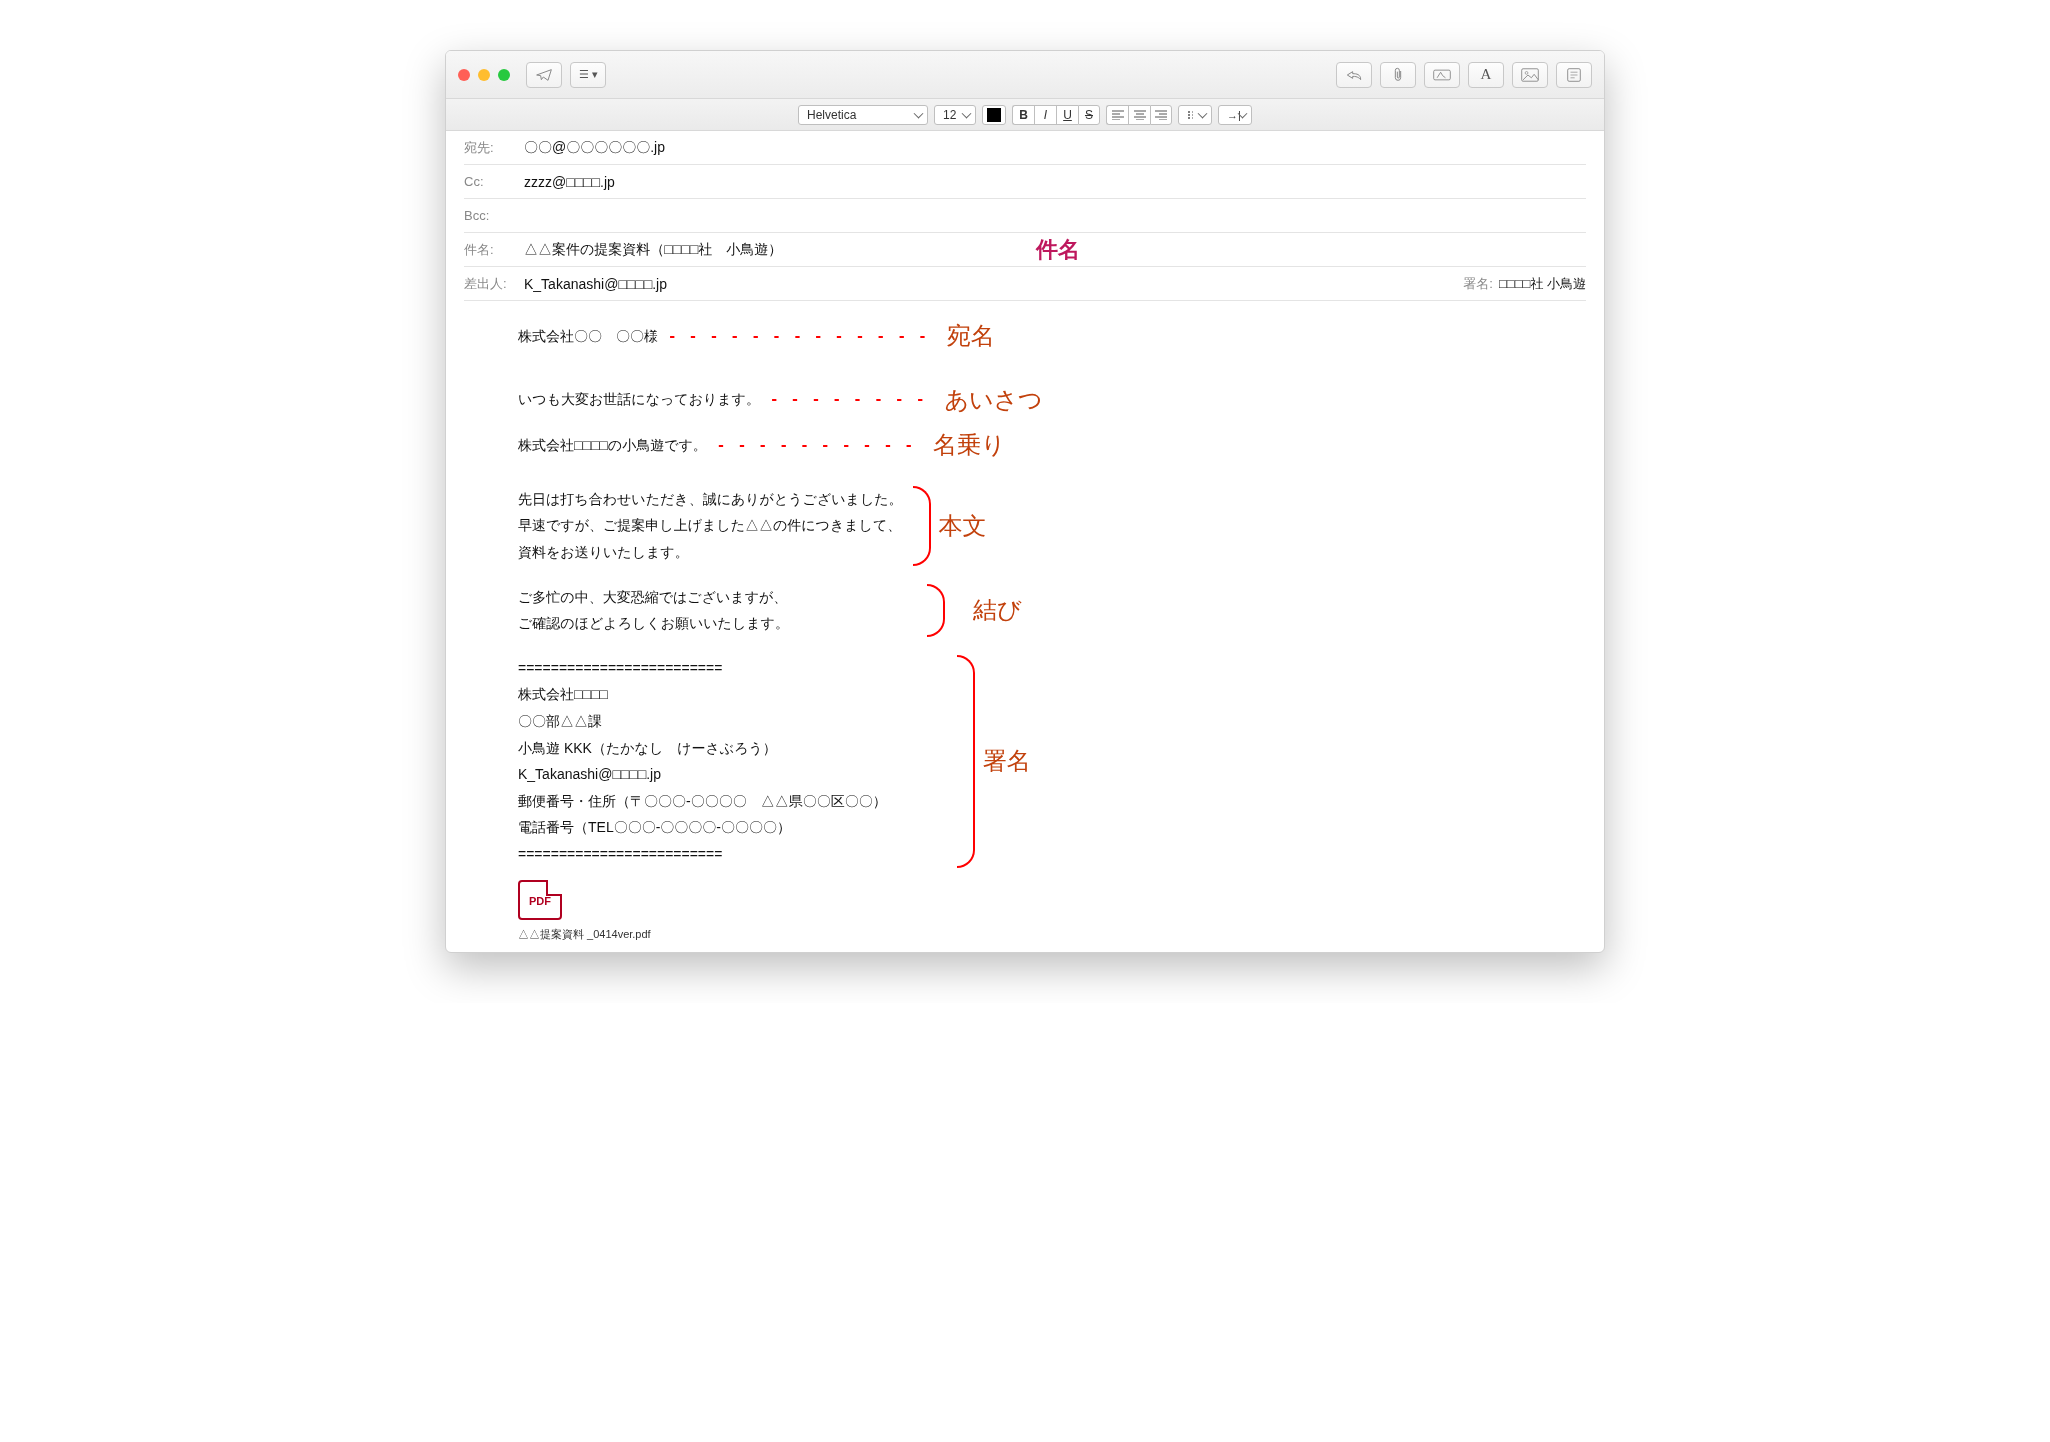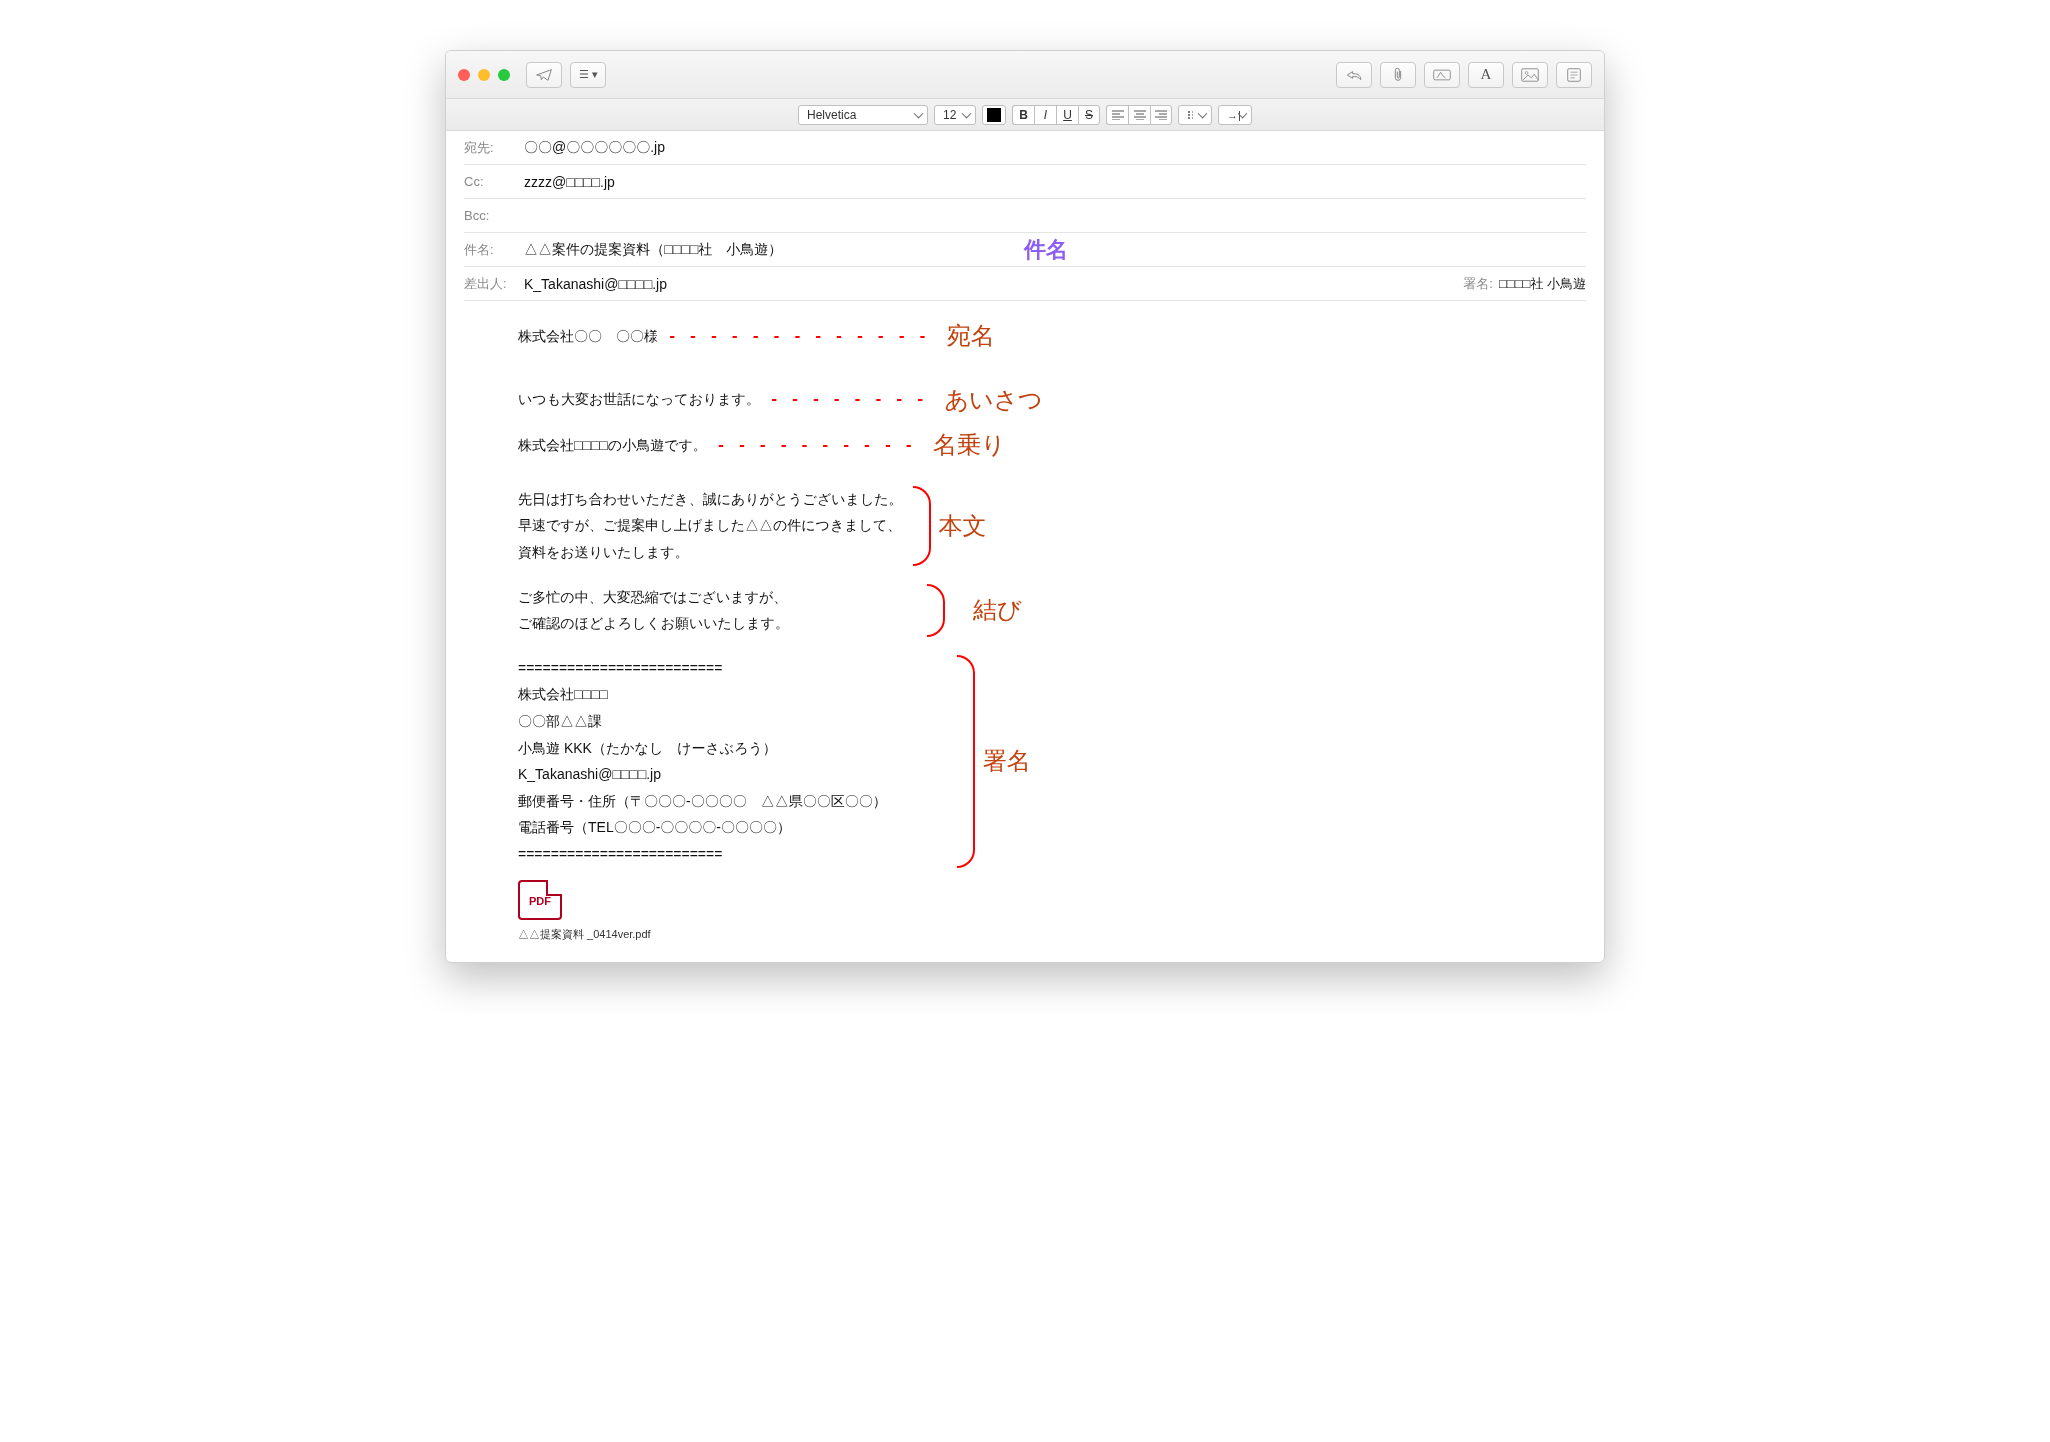--- a/index.html
+++ b/index.html
@@ -118,21 +118,21 @@
   }
   .hrow .sig {
     color: #888;
     font-size: 13px;
     display: flex;
     gap: 6px;
     justify-content: center;
   }
   .sig .sigval { color: #111; }
   .body-area {
-    padding: 12px 18px 18px 72px;
+    padding: 12px 18px 8px 72px;
     font-size: 14px;
     line-height: 1.9;
     position: relative;
   }
   .body-line { display: flex; align-items: center; position: relative; }
   .txt { color: #111; white-space: pre; }
   .dashes {
     color: #ff0000;
     font-weight: bold;
     letter-spacing: 2px;
@@ -180,21 +180,21 @@
     content: "";
     position: absolute;
     top: -2px; right: -2px;
     width: 0; height: 0;
     border-top: 14px solid transparent;
     border-left: 14px solid #b00020;
     opacity: 0;
   }
   .attach-name { font-size: 11px; color: #333; margin-top: 4px; }
   svg { display: block; }
-  .subject-anno { position: absolute; left: 560px; color:#8b5cf6; font-weight:bold; font-size:22px; }
+  .subject-anno { position: absolute; left: 572px; color:#be185d; font-weight:bold; font-size:22px; }
 </style>
 </head>
 <body>
 
 <div class="window">
 
   <div class="titlebar">
     <div class="traffic">
       <div class="dot red"></div>
       <div class="dot yellow"></div>

